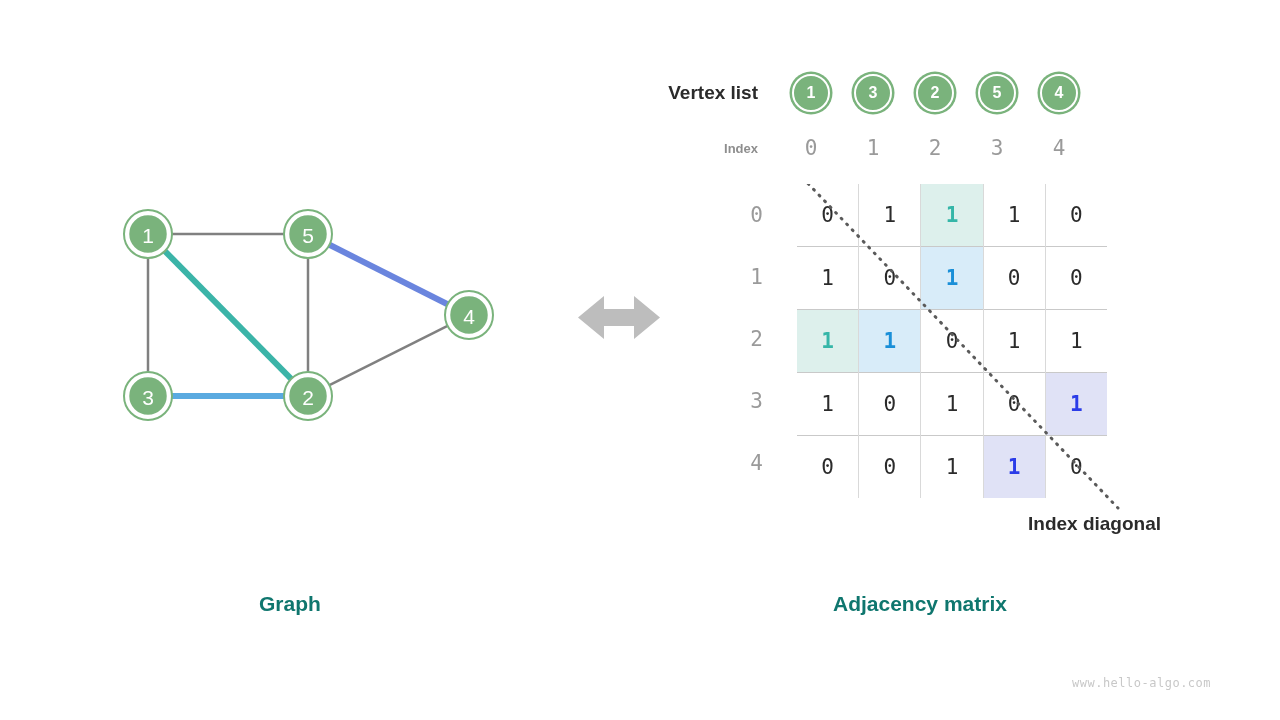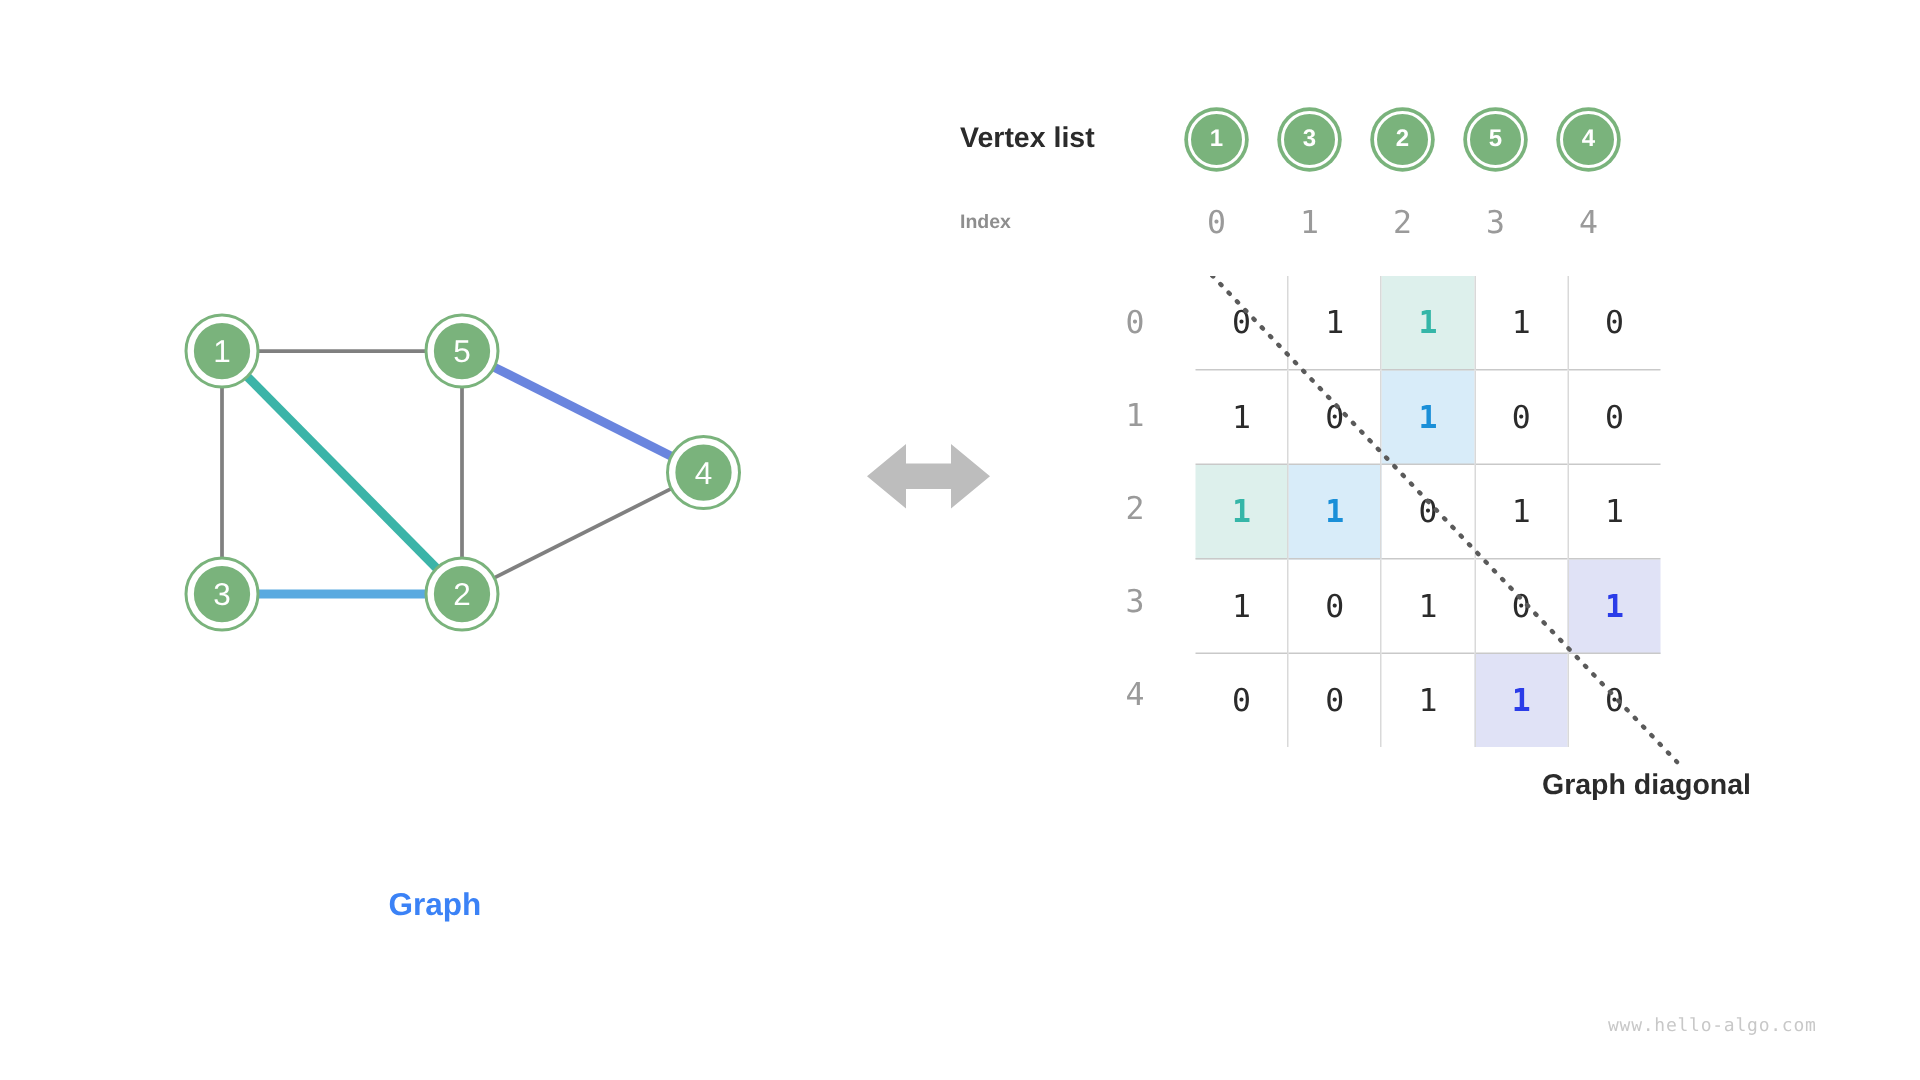--- a/index.html
+++ b/index.html
@@ -56,20 +56,21 @@
     height: 480px;
   }
 
   .mx-row {
     display: flex;
     align-items: center;
   }
 
   .mx-rowhead {
     width: 140px;
+    text-align: right;
     padding-right: 22px;
     box-sizing: border-box;
   }
 
   #vertex-list-label {
     font-size: 19px;
     font-weight: bold;
     color: #2b2b2b;
   }
   #index-label {
@@ -190,21 +191,21 @@
     font-weight: bold;
     color: #2b2b2b;
     white-space: nowrap;
   }
 
   
   .caption {
     position: absolute;
     font-size: 21px;
     font-weight: bold;
-    color: #3b82f6;
+    color: #0f766e;
     white-space: nowrap;
   }
   #caption-graph  { left: 259px; top: 592px; }
   #caption-matrix { left: 833px; top: 592px; }
 
   #watermark {
     position: absolute;
     left: 1072px;
     top: 676px;
     font-family: "DejaVu Sans Mono", monospace;
@@ -352,19 +353,20 @@
               </tr>
             </tbody>
         </table>
       </div>
       <svg id="diagonal-overlay" viewBox="0 0 540 340">
         <line x1="157" y1="-12" x2="478" y2="324" stroke="#5a5a5a" stroke-width="3" stroke-linecap="round" stroke-dasharray="1 7"></line>
       </svg>
     </div>
   </div>
 
-  <div id="main-diagonal-label">Graph diagonal</div>
+  <div id="main-diagonal-label">Index diagonal</div>
 
   <div class="caption" id="caption-graph">Graph</div>
+  <div class="caption" id="caption-matrix">Adjacency matrix</div>
 
   <div id="watermark">www.hello-algo.com</div>
 
 </div>
 
 </body></html>

